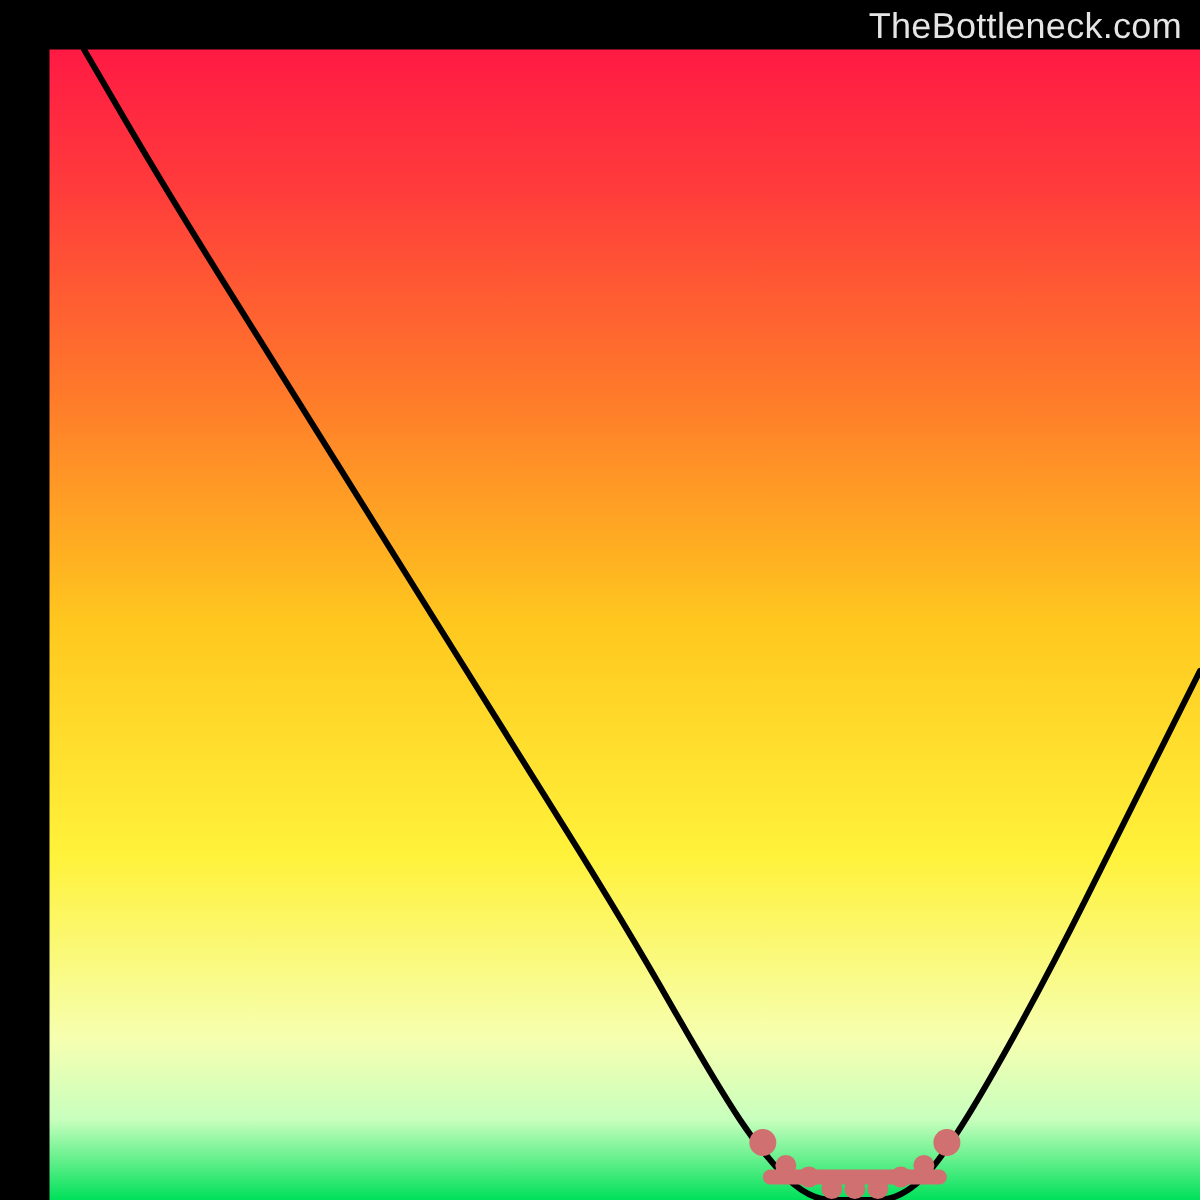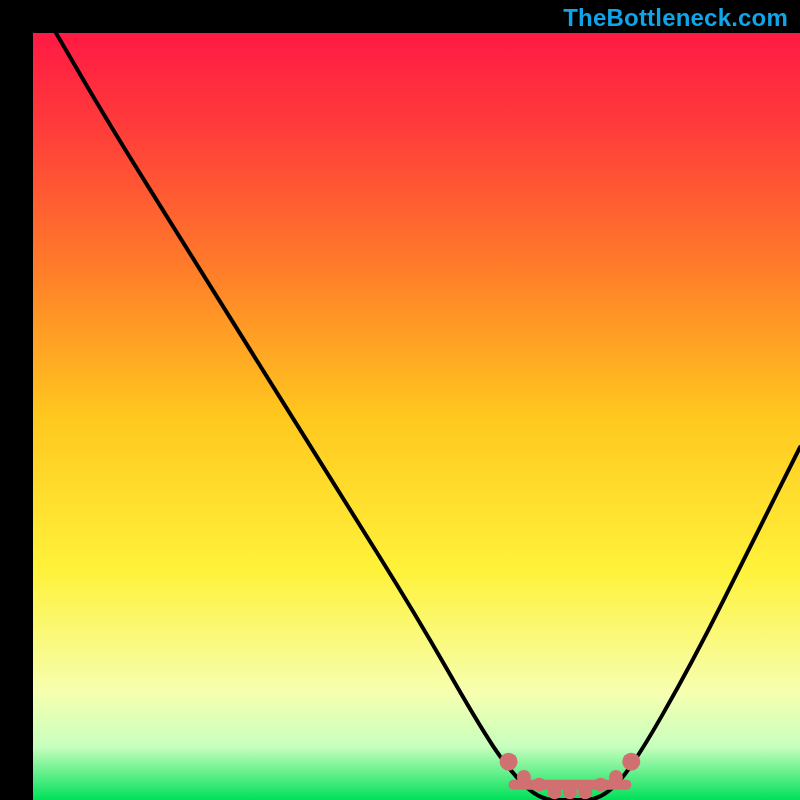--- a/index.html
+++ b/index.html
@@ -14,22 +14,22 @@
     position: relative;
     width: 800px;
     height: 800px;
   }
   .watermark {
     position: absolute;
     top: 4px;
     right: 12px;
     font-family: Arial, Helvetica, sans-serif;
     font-size: 24px;
-    font-weight: bold;
-    color: #0ea5e9;
+    font-weight: normal;
+    color: #e5e5e5;
     z-index: 10;
     letter-spacing: 0.2px;
   }
   svg {
     position: absolute;
     top: 0;
     left: 0;
   }
 </style>
 </head>

